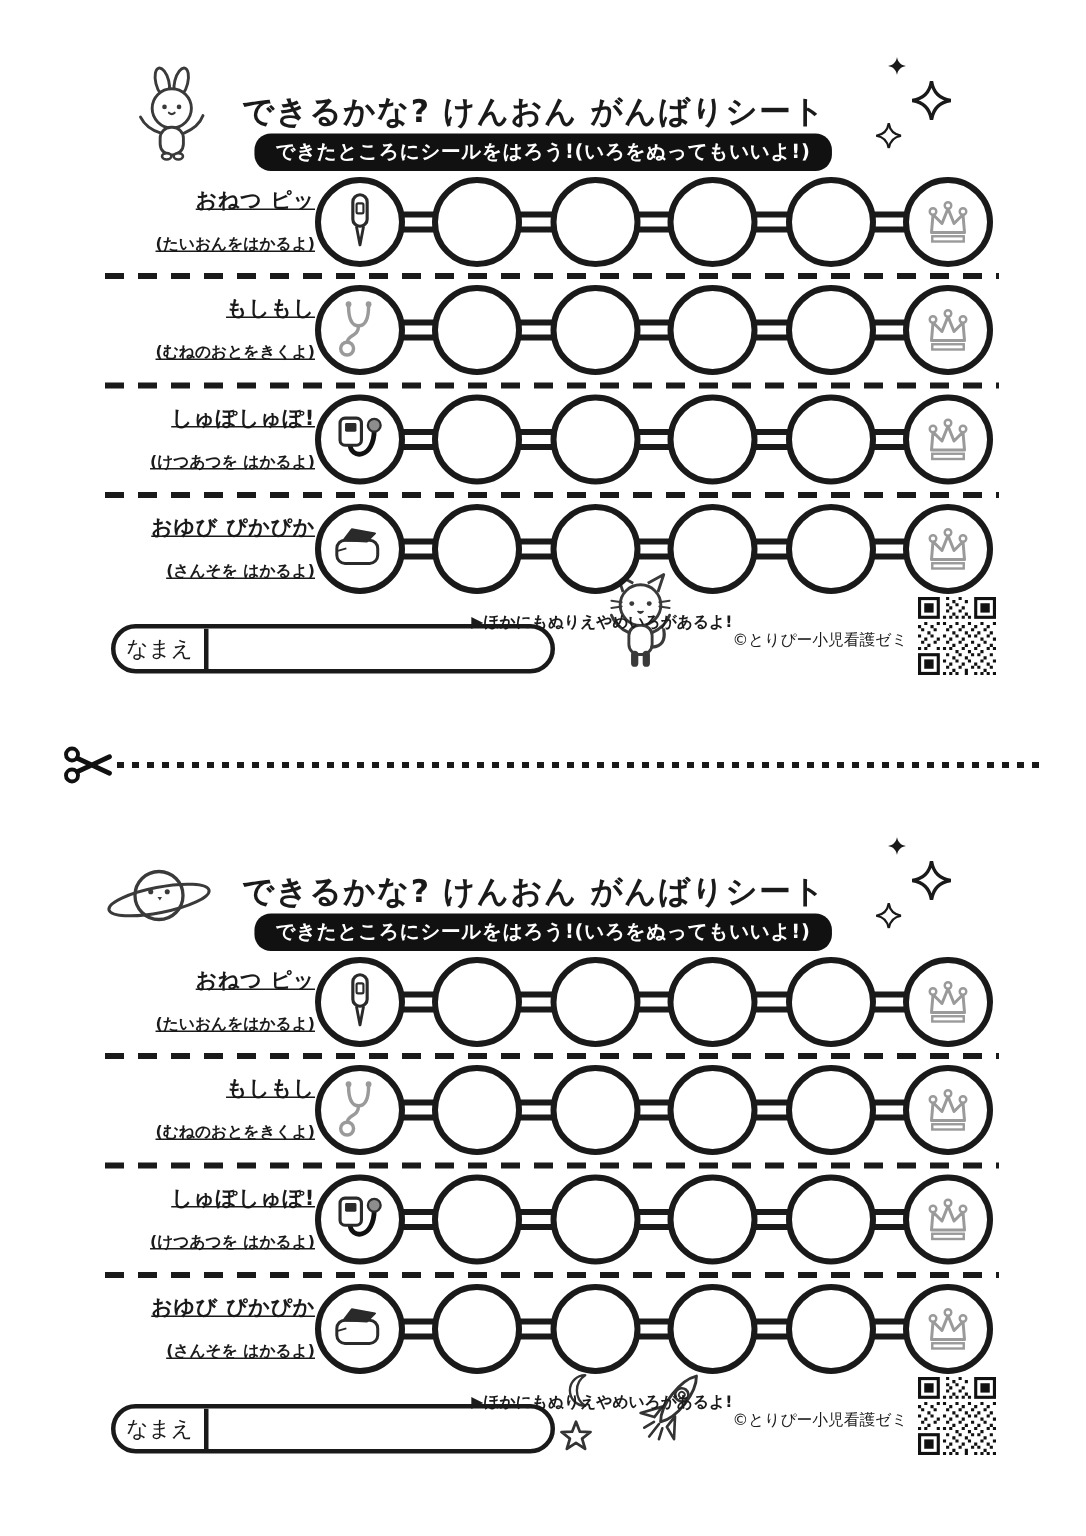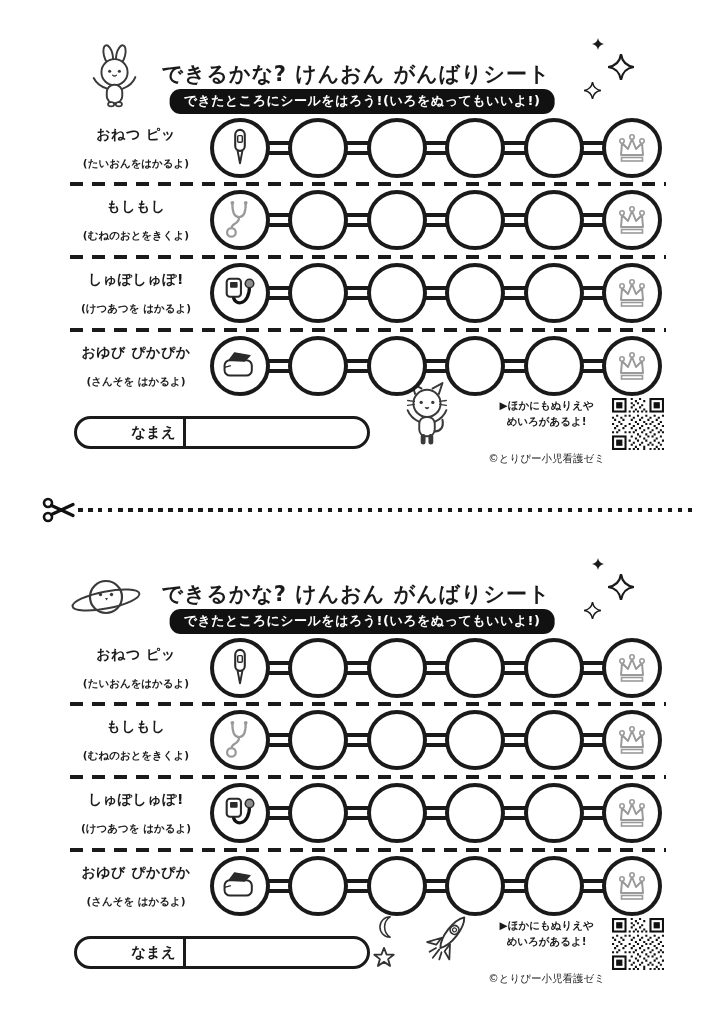--- a/index.html
+++ b/index.html
@@ -36,47 +36,47 @@
   .sp3 { left:0; top:44px; }
 
   .sep {
     position:absolute; left:70px; right:58px; height:4px;
     background:repeating-linear-gradient(90deg, var(--ink,#111) 0 13px, transparent 13px 22px);
   }
   .sep1{top:156px} .sep2{top:229px} .sep3{top:302px}
 
   .row { position:absolute; left:62px; width:600px; height:68px; display:flex; align-items:center; }
   .row1{top:88px} .row2{top:160px} .row3{top:233px} .row4{top:306px}
-  .row-label { flex:0 0 148px; text-align:center; line-height:1.25; }
+  .row-label { flex:0 0 148px; text-align:right; line-height:1.25;text-decoration:underline; }
   .label-main { font-size:14px; font-weight:bold; letter-spacing:.5px; }
   .label-sub  { font-size:10.5px; font-weight:bold; margin-top:14px; }
   .chain { flex:1 1 auto; display:flex; align-items:center; }
   .circ {
     flex:0 0 60px; width:60px; height:60px; border:4px solid var(--ink,#111);
     border-radius:50%; background:#fff; position:relative; z-index:1;
     display:flex; align-items:center; justify-content:center;
   }
   .link {
     flex:1 1 auto; height:14px; margin:0 -3px;
     border-top:4px solid var(--ink,#111); border-bottom:4px solid var(--ink,#111);
   }
 
   .name-field {
     position:absolute; left:74px; top:390px; width:296px; height:33px;
     border:3px solid var(--ink,#111); border-radius:18px; background:#fff;
     display:flex; overflow:hidden;
   }
   .name-label {
     flex:0 0 62px; display:flex; align-items:center; justify-content:center;
-    font-size:14.5px; font-weight:bold; border-right:3px solid var(--ink,#111);margin-left:47px;
+    font-size:14.5px; font-weight:normal; border-right:3px solid var(--ink,#111);
   }
   .name-input { flex:1 1 auto; }
 
   .footer-right { position:absolute; right:60px; top:372px; display:flex; gap:7px; align-items:flex-start; }
-  .promo-col { display:flex; flex-direction:column; align-items:center; }
+  .promo-col { display:flex; flex-direction:row; align-items:center; }
   .promo-line { font-size:10.5px; font-weight:bold; line-height:1.5; white-space:nowrap; }
   .credit { font-size:10.5px; margin-top:22px; white-space:nowrap; }
   .qr { width:52px; height:52px; }
 
   .m-cat    { left:396px; top:352px; }
   .m-moon   { left:376px; top:368px; }
   .m-star   { left:372px; top:400px; }
   .m-rocket { left:418px; top:360px; }
   .m-rabbit { left:84px;  top:16px; }
   .m-planet { left:64px;  top:24px; }

